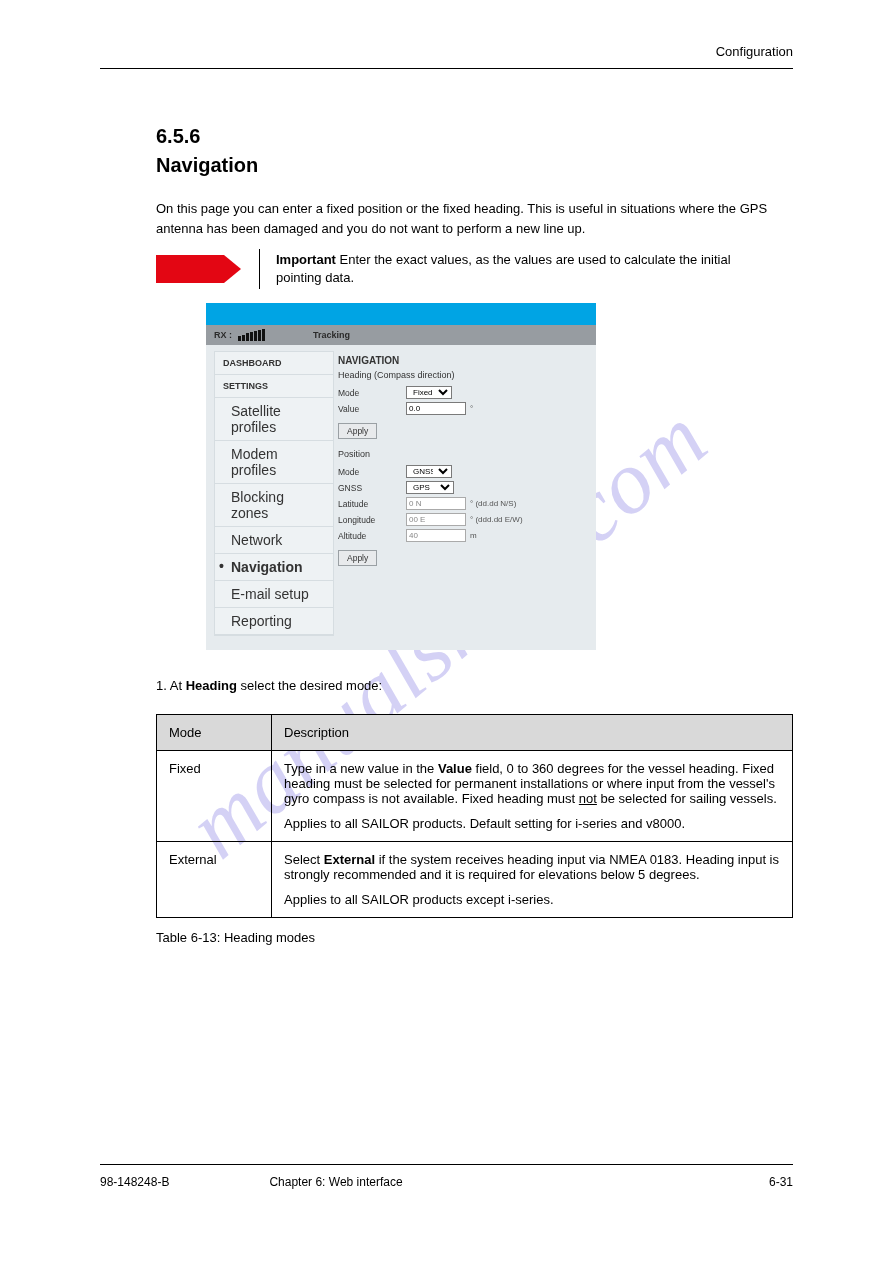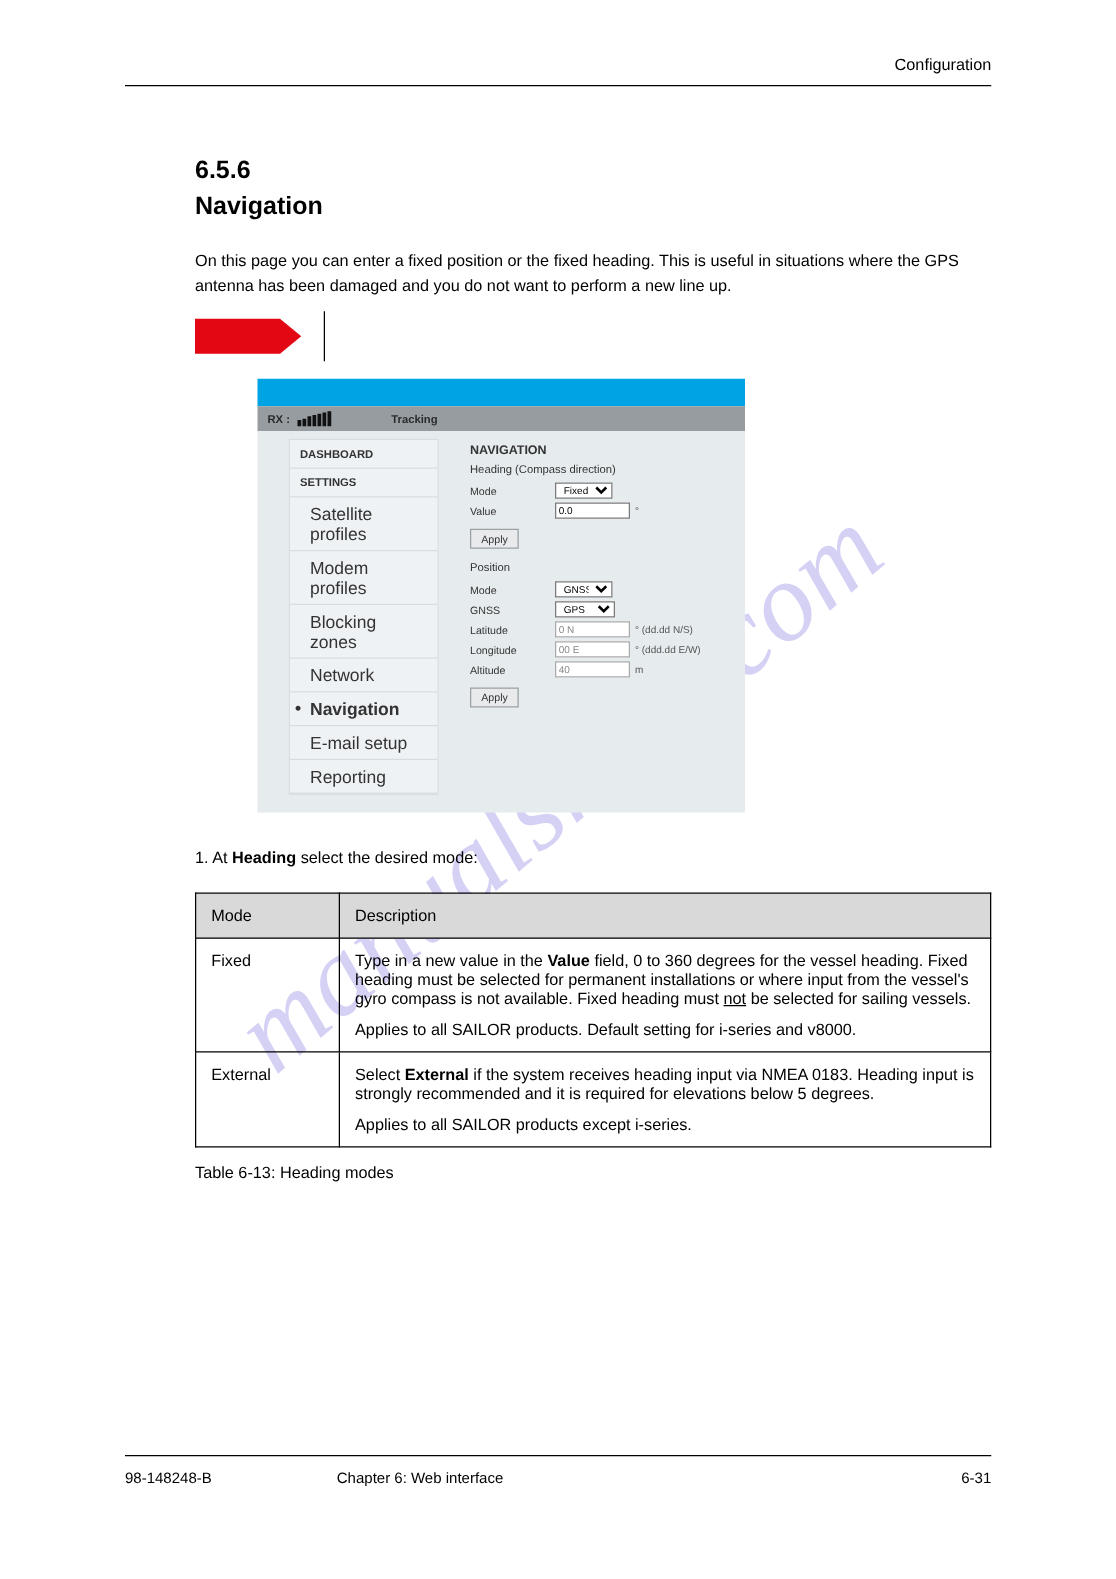--- a/index.html
+++ b/index.html
@@ -140,22 +140,22 @@
   .sc-bars span:nth-child(2){height:6px}
   .sc-bars span:nth-child(3){height:8px}
   .sc-bars span:nth-child(4){height:9px}
   .sc-bars span:nth-child(5){height:10px}
   .sc-bars span:nth-child(6){height:11px}
   .sc-bars span:nth-child(7){height:12px}
   .sc-track { margin-left: 42px; font-weight: bold; font-size: 9px; color:#2b2b2b;}
   .sc-body {
     display: flex;
     background: #e6ebee;
-    padding: 6px 8px 14px 25px;
-    gap: 25px;
+    padding: 6px 8px 14px 8px;
+    gap: 4px;
   }
   .sc-side {
     width: 118px;
     background: #eef2f4;
     border: 1px solid #d6dde1;
   }
   .sc-side .hdr {
     font-weight: bold;
     font-size: 9px;
     padding: 6px 8px;
@@ -258,20 +258,24 @@
     <h2 class="section-title">Navigation</h2>
 
     <p>On this page you can enter a fixed position or the fixed heading. This is useful in situations where the GPS antenna has been damaged and you do not want to perform a new line up.</p>
 
     <div class="important-row">
       <div class="arrow">
         <div class="arrow-body"></div>
         <div class="arrow-head"></div>
       </div>
       <div class="vbar"></div>
+      <div class="important-text">
+        <span class="bold">Important</span>
+        <span>Enter the exact values, as the values are used to calculate the initial pointing data.</span>
+      </div>
     </div>
 
     <div class="screencap">
       <div class="sc-topbar"></div>
       <div class="sc-statusbar">
         <span class="rx-label">RX :</span>
         <span class="sc-bars">
           <span></span>
             <span></span>
             <span></span>

